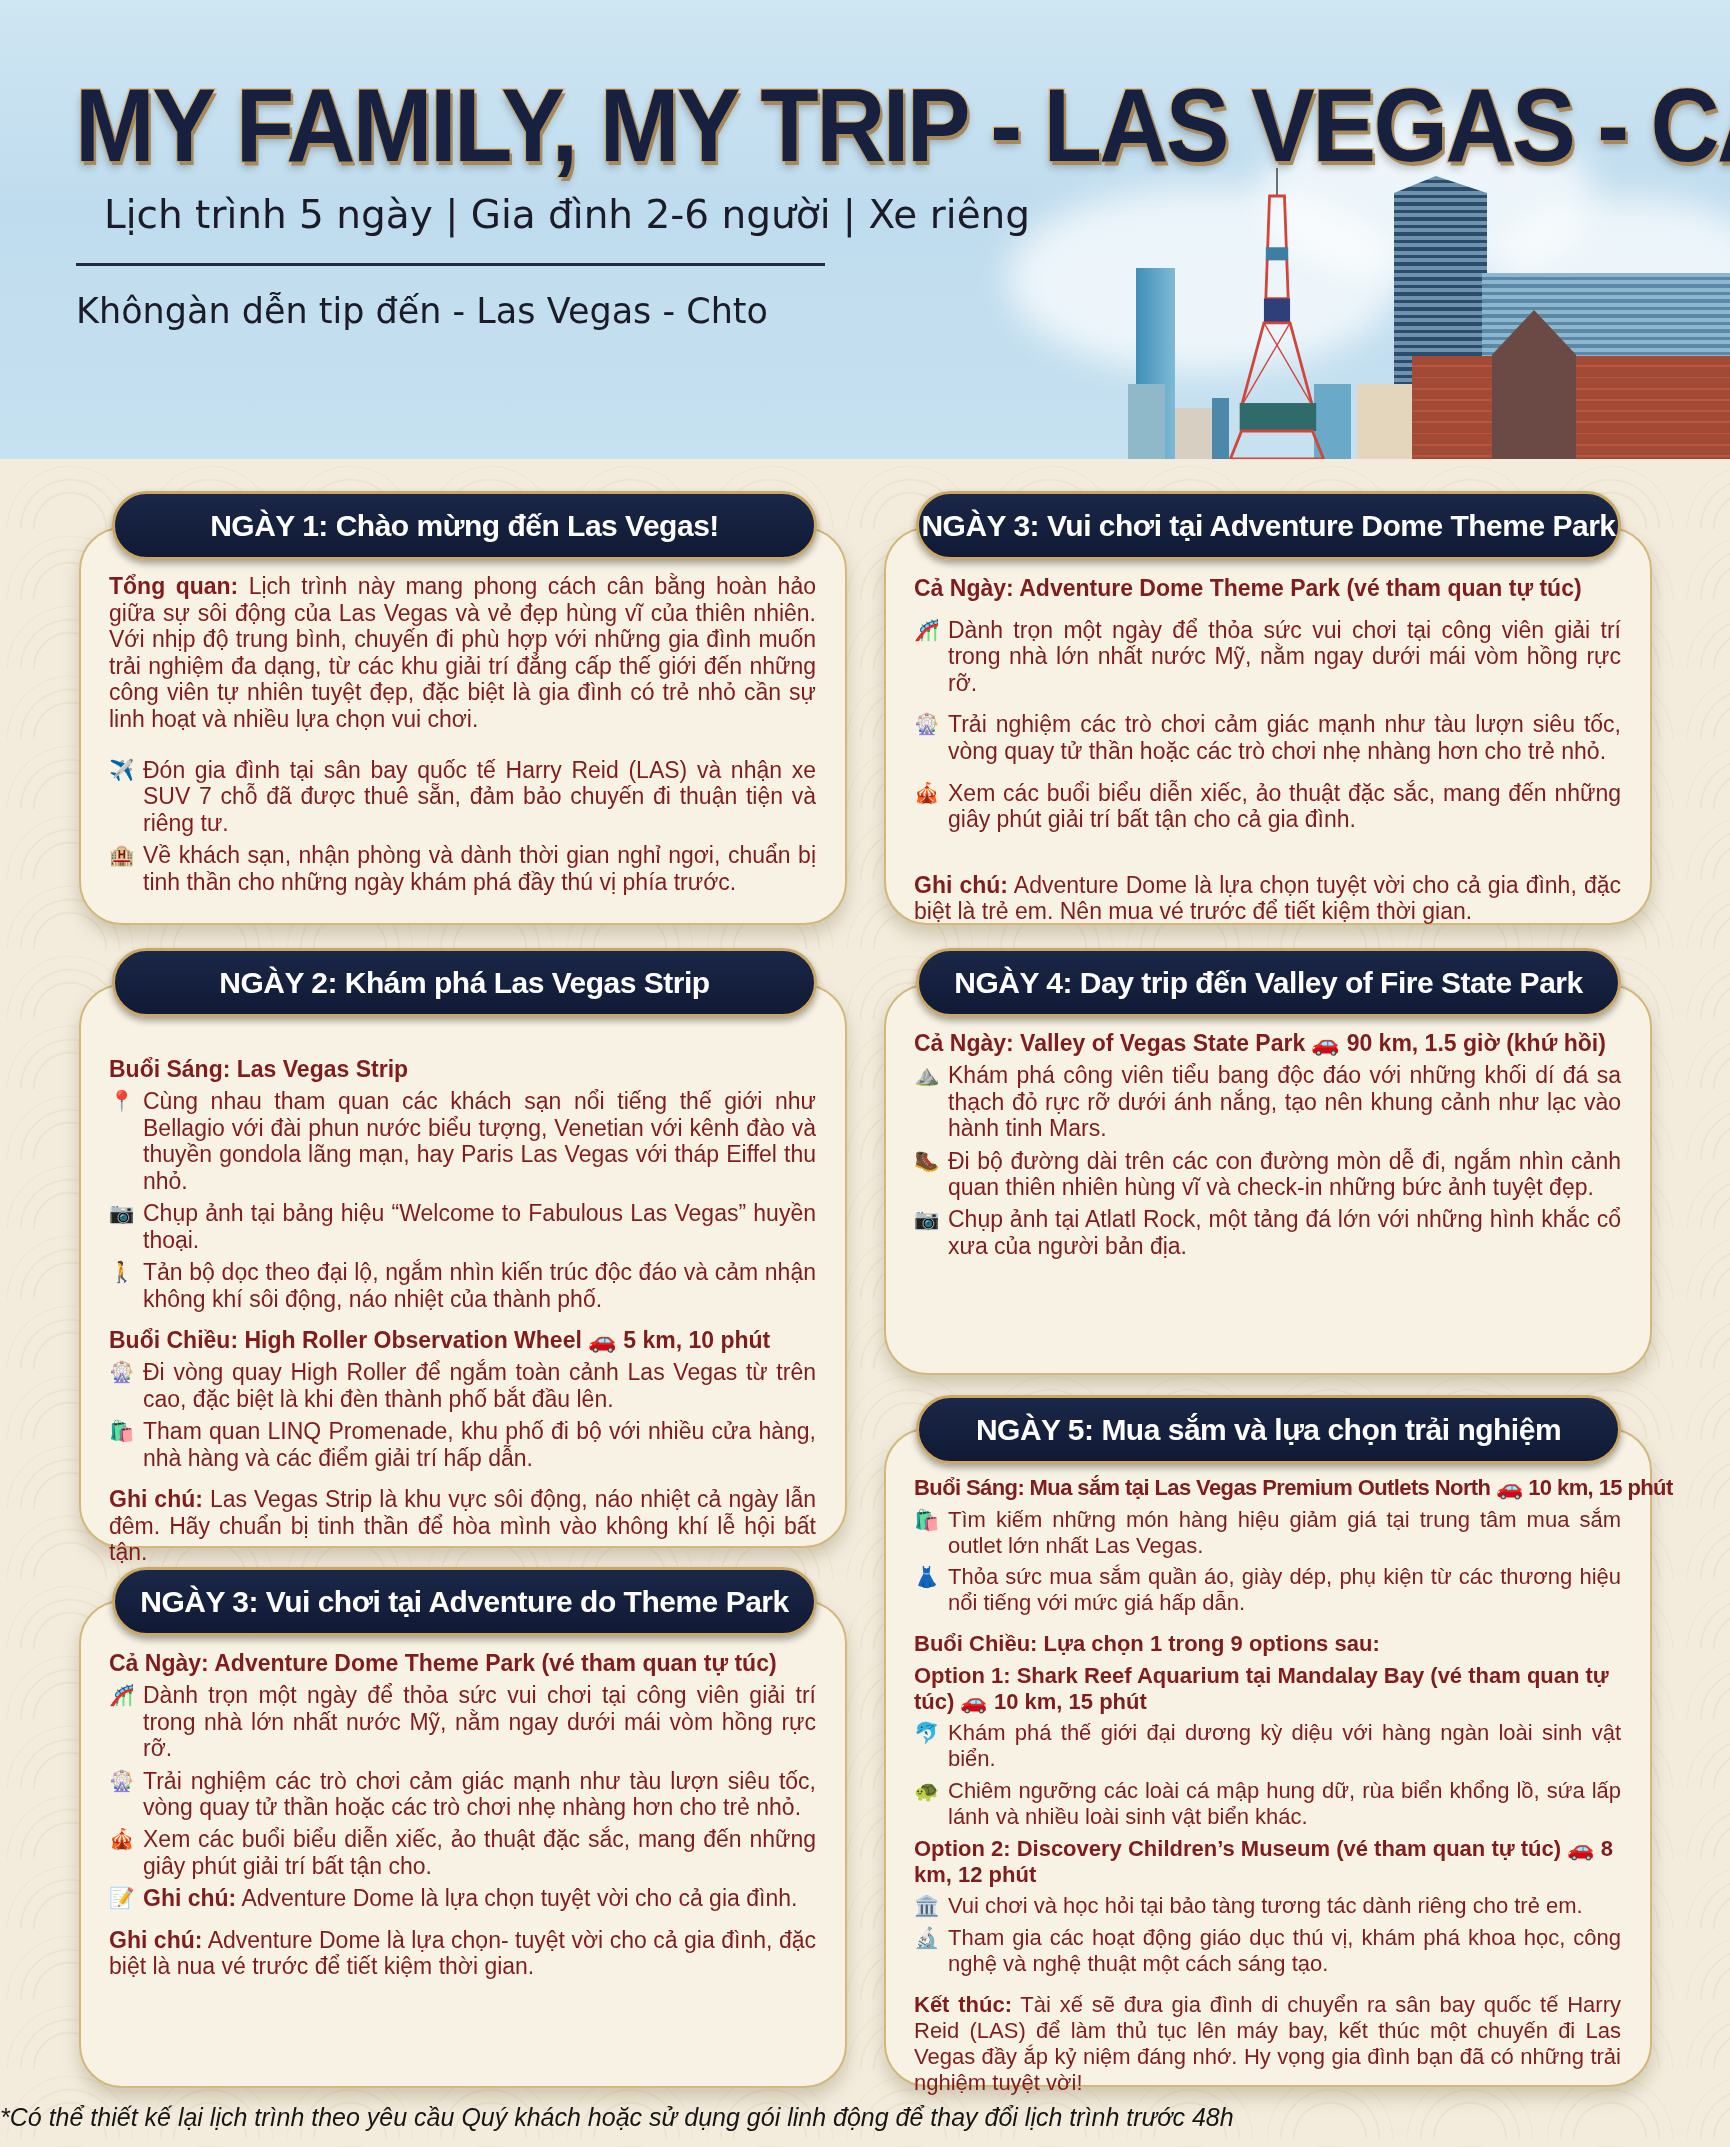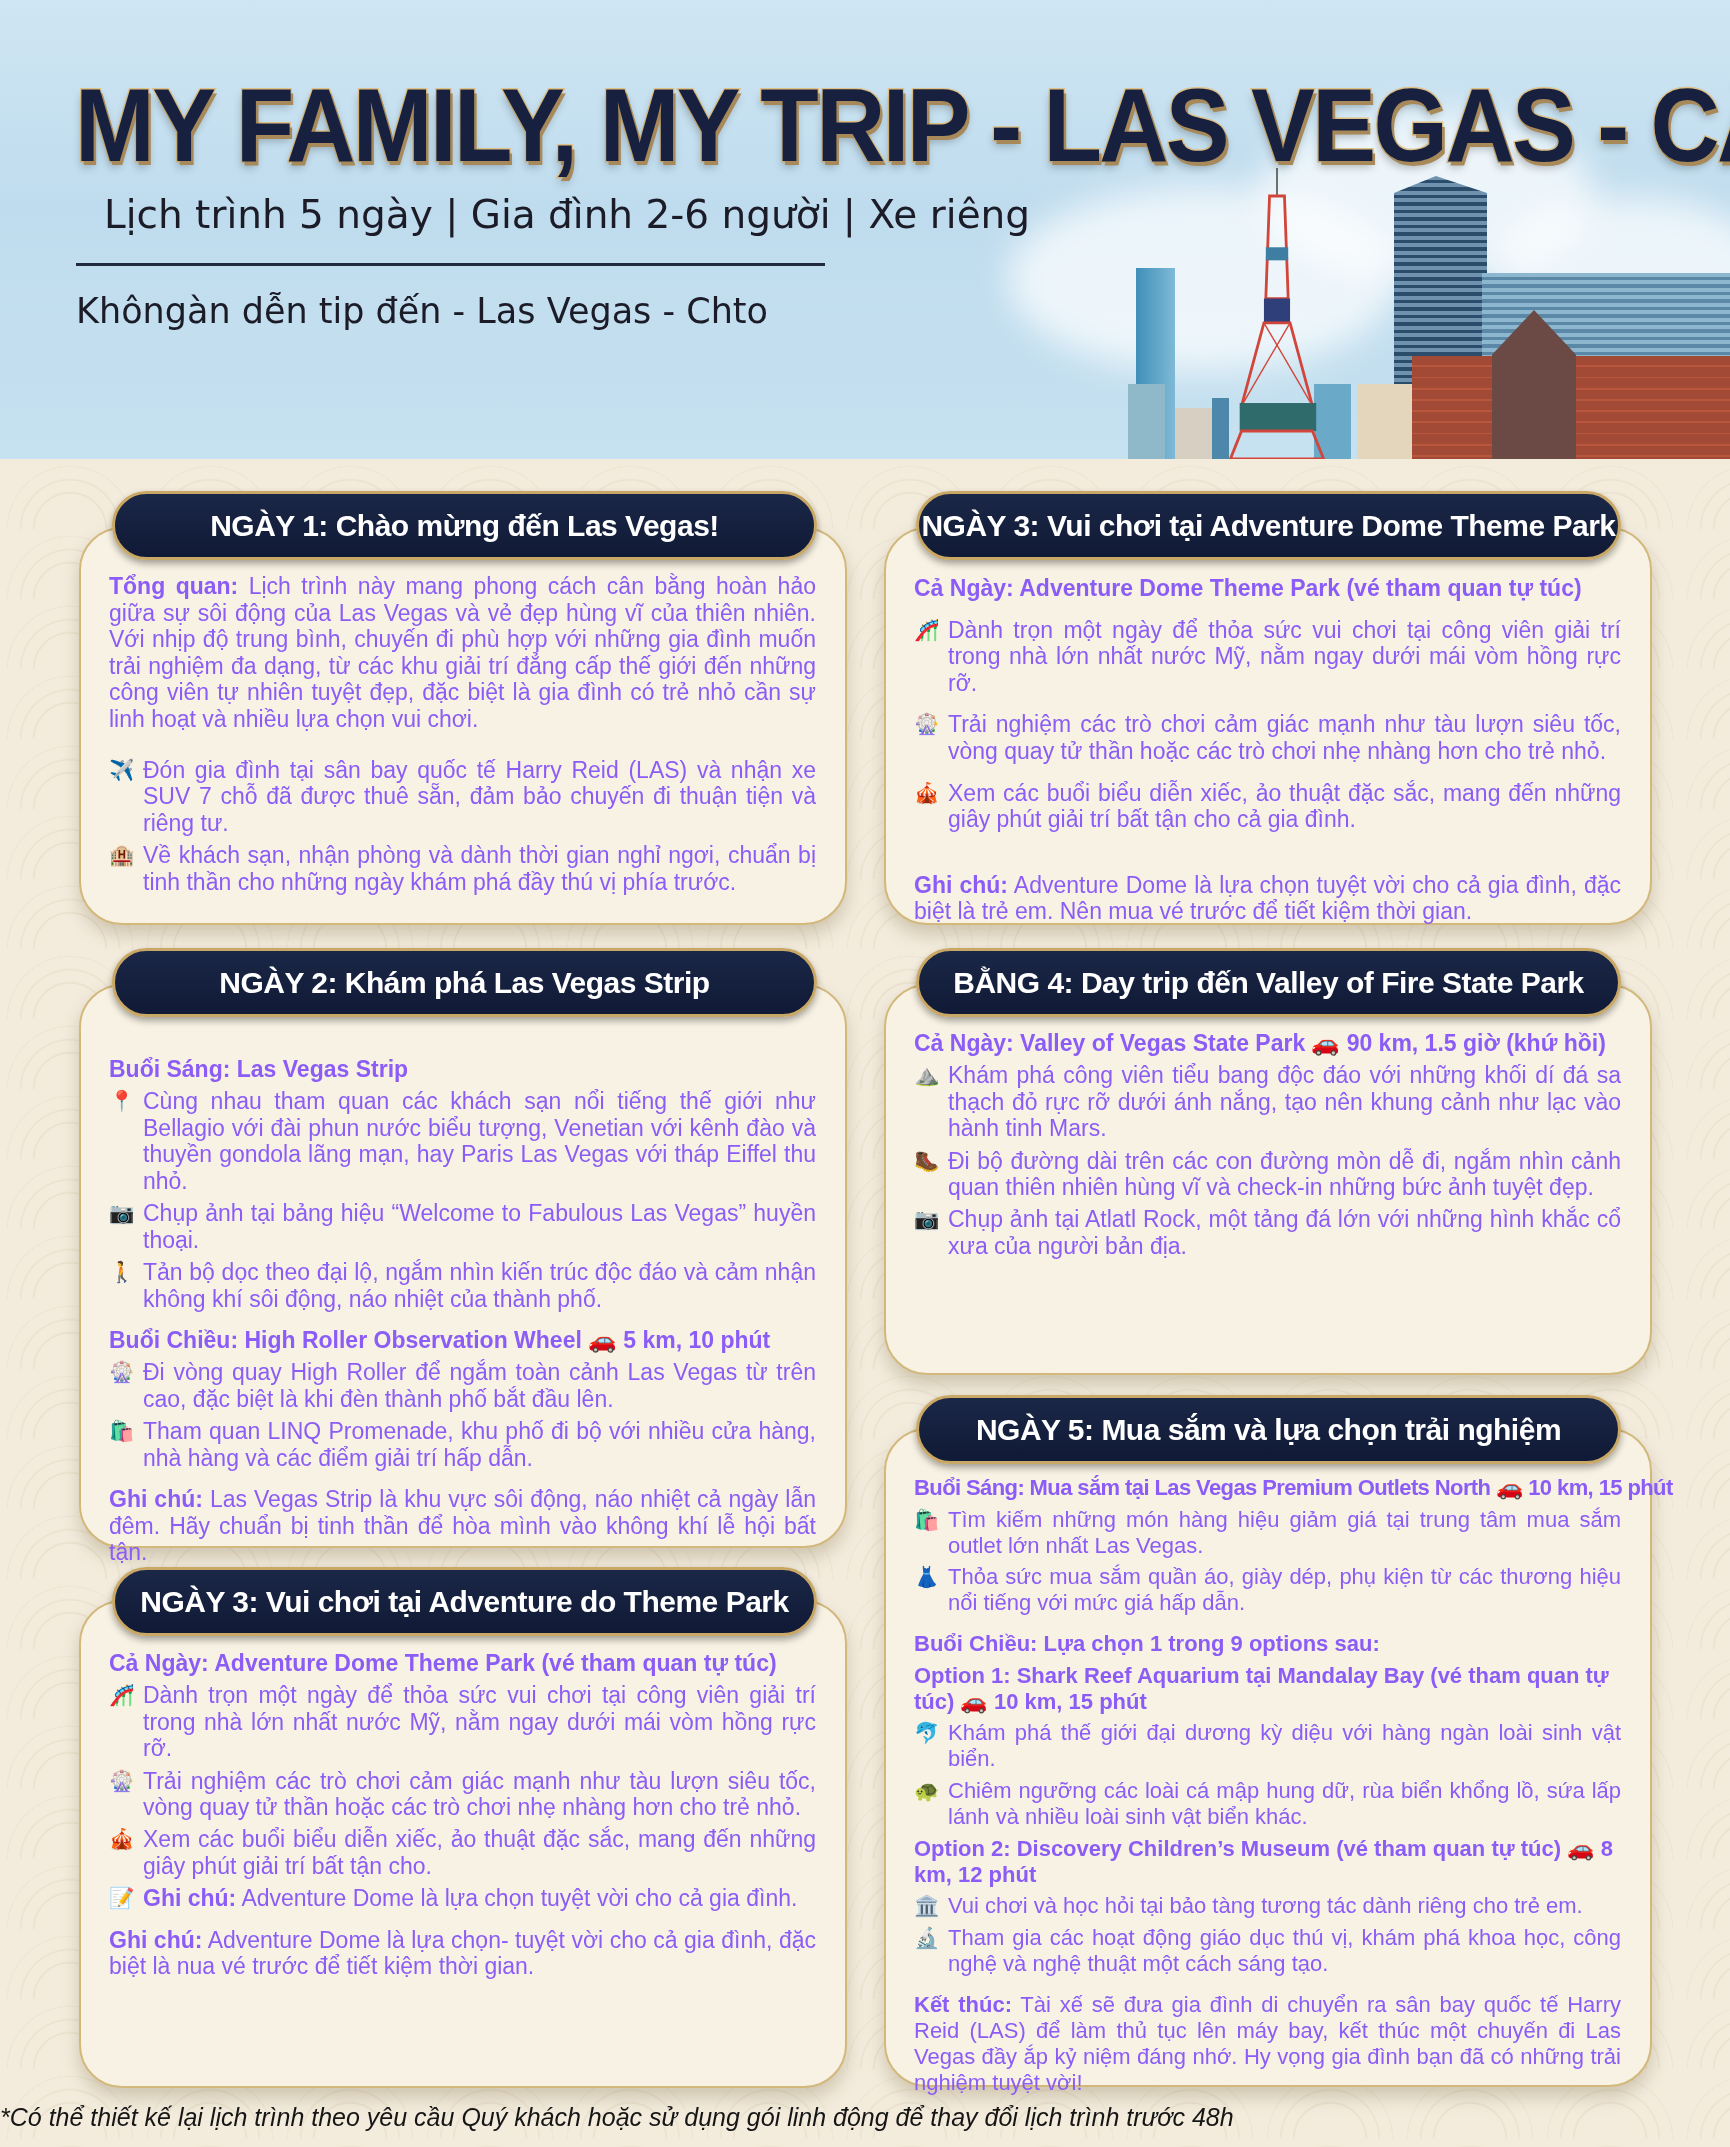--- a/index.html
+++ b/index.html
@@ -69,21 +69,21 @@
     background: linear-gradient(180deg, #1b2747 0%, #101a36 100%);
     border:3.7px solid #c9a764;
     border-radius:37px;
     box-shadow: 0 3.7px 7.5px rgba(0,0,0,0.35);
     display:flex; align-items:center; justify-content:center;
     color:#ffffff; font-weight:bold; font-size:30px; white-space:nowrap;
     font-family:"Liberation Sans", sans-serif;
     letter-spacing:-0.5px;
   }
   .card-body {
-    position:absolute; color:#8b5cf6;
+    position:absolute; color:#7f1d1d;
     font-family:"Liberation Sans", sans-serif;
     font-size:23px; line-height:26.6px;
   }
   .card-body p { margin:0; }
   .card-body .b { font-weight:bold; }
   .item { display:flex; align-items:flex-start; }
   .item .ic { width:34px; flex:0 0 34px; font-size:20.5px; line-height:26px; }
   .item .tx { flex:1; text-align:justify; }
   .gap-s { height:5.6px; }
   .gap-m { height:15px; }
@@ -222,21 +222,21 @@
   <div class="item">
     <span class="ic">🛍️</span>
     <span class="tx">Tham quan LINQ Promenade, khu phố đi bộ với nhiều cửa hàng, nhà hàng và các điểm giải trí hấp dẫn.</span>
   </div>
   <div class="gap-m"></div>
   <p class="justify"><span class="b">Ghi chú:</span><span> Las Vegas Strip là khu vực sôi động, náo nhiệt cả ngày lẫn đêm. Hãy chuẩn bị tinh thần để hòa mình vào không khí lễ hội bất tận.</span></p>
 </div>
 
 <div class="card" style="left:884px;top:984px;width:764px;height:387px;"></div>
 <div class="card-pill" style="left:916px;top:948px;width:699px;">
-  <span>BẰNG 4: Day trip đến Valley of Fire State Park</span>
+  <span>NGÀY 4: Day trip đến Valley of Fire State Park</span>
 </div>
 <div class="card-body" style="left:914px;top:1030px;width:707px;">
   <p class="b">
     <span>Cả Ngày: Valley of Vegas State Park</span>
     <span>🚗</span>
     <span>90 km, 1.5 giờ (khứ hồi)</span>
   </p>
   <div class="gap-s"></div>
   <div class="item">
     <span class="ic">⛰️</span>

